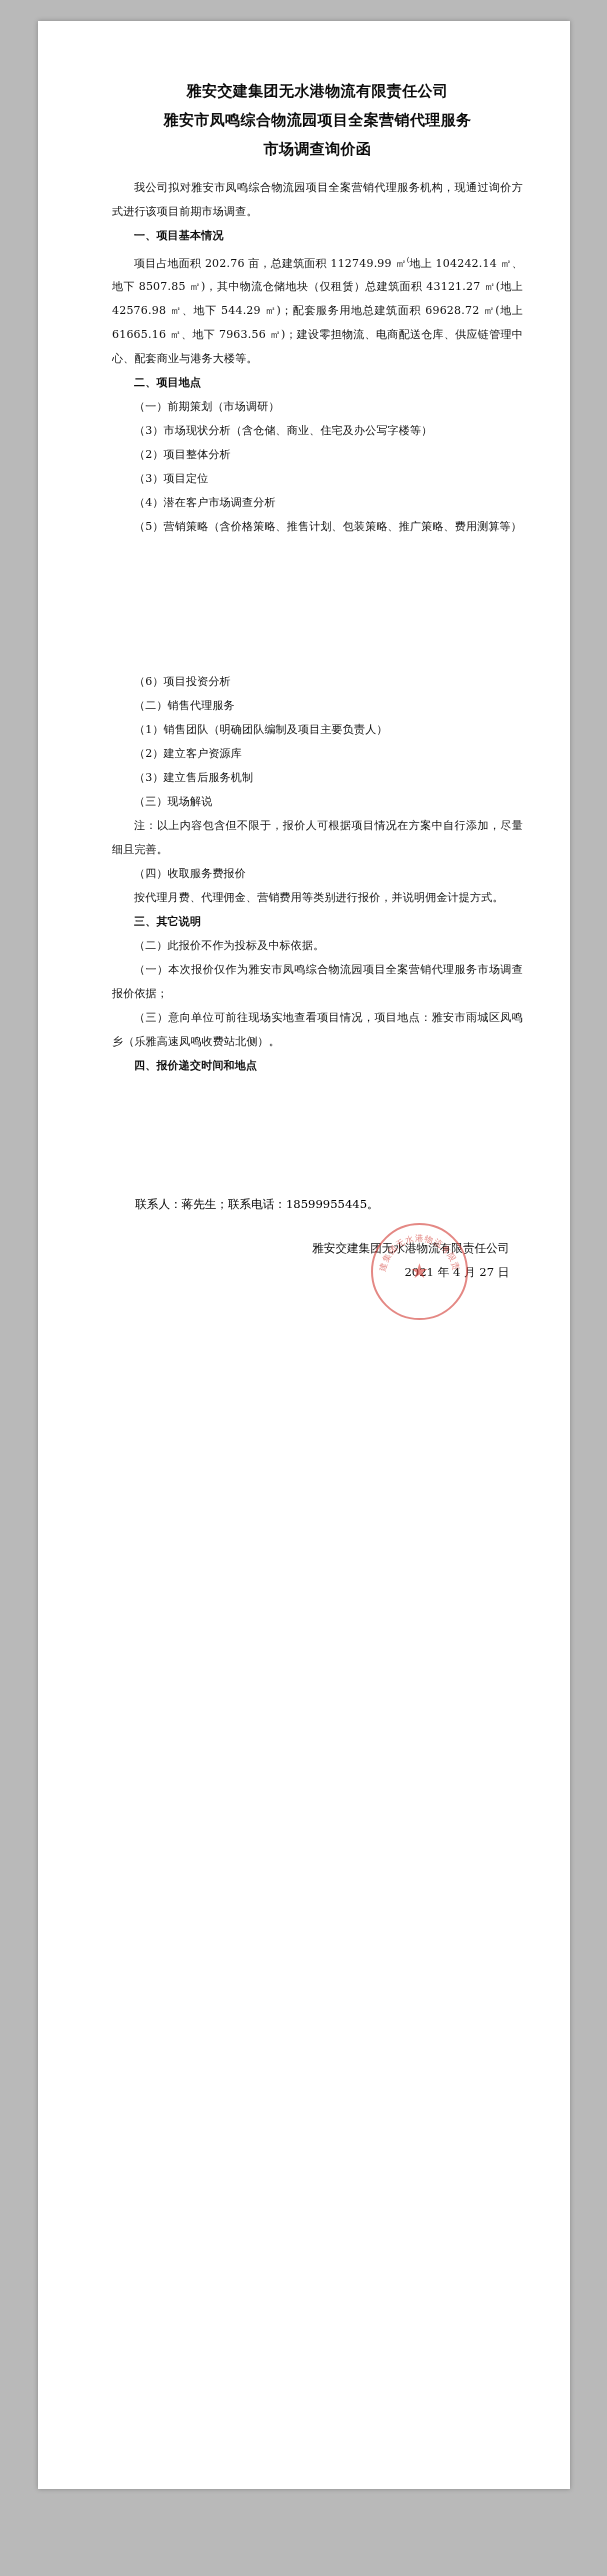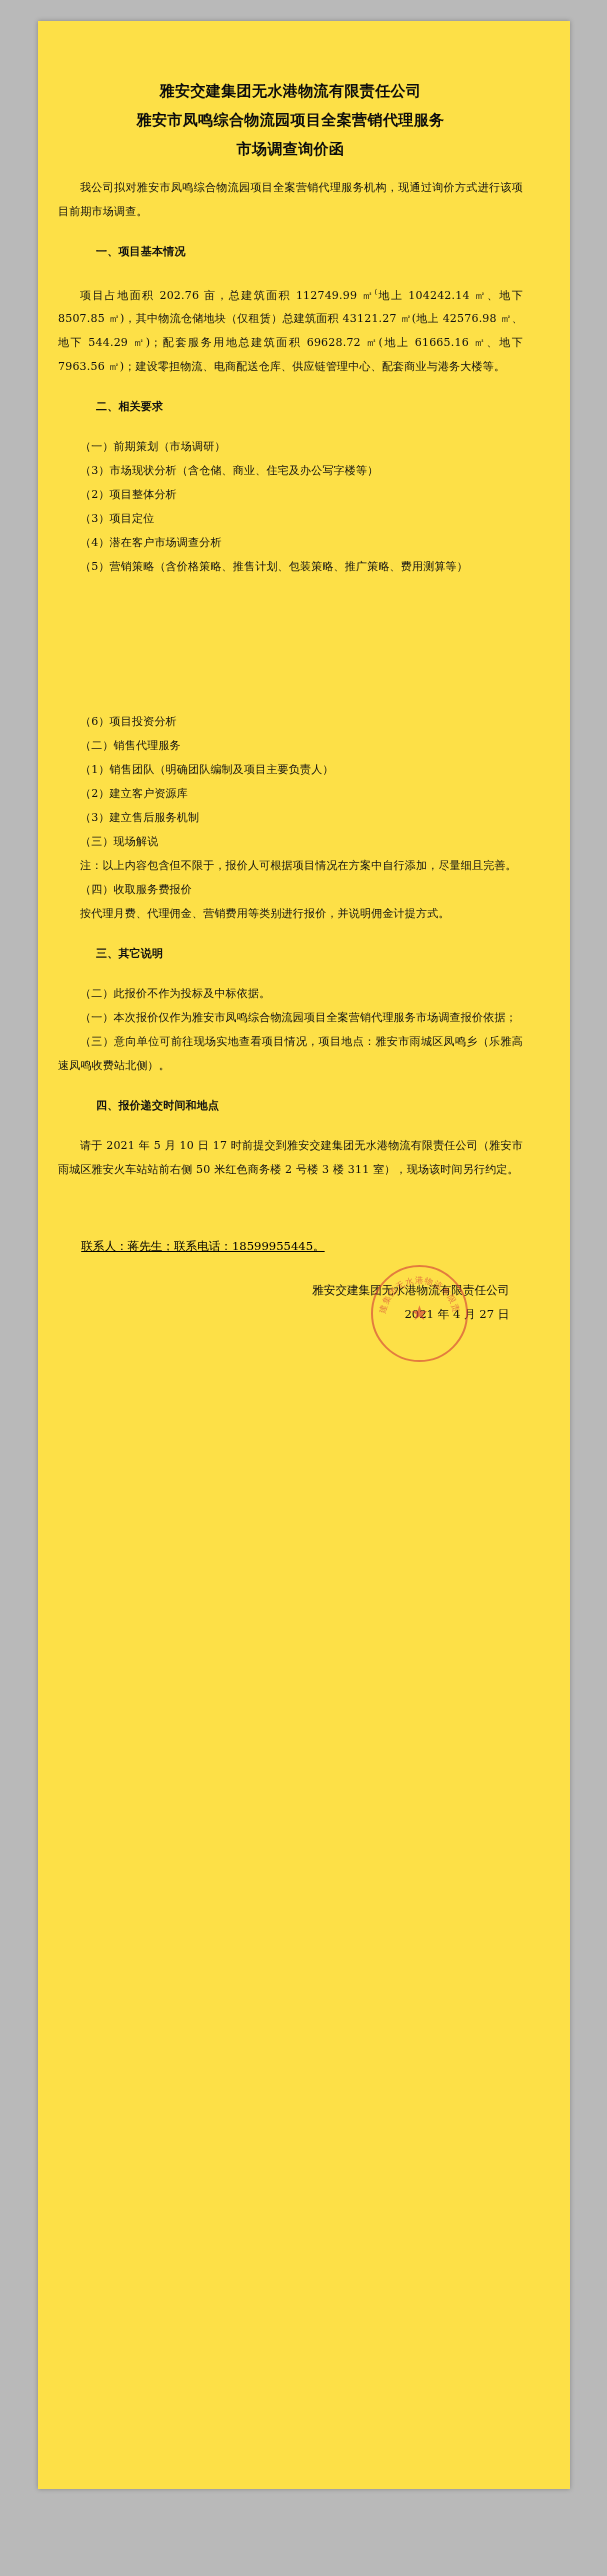--- a/index.html
+++ b/index.html
@@ -11,23 +11,23 @@
     width: 608px;
     height: 2576px;
     font-family: "DejaVu Serif", "Liberation Serif", serif;
   }
   .page {
     position: absolute;
     left: 38px;
     top: 21px;
     width: 532px;
     height: 2468px;
-    background: #fde047;
+    background: #ffffff;
     box-sizing: border-box;
-    padding: 42px 47px 30px 20px;
+    padding: 42px 47px 30px 74px;
     overflow: hidden;
   }
   .title-block {
     text-align: center;
     margin-top: 13.7px;
   }
   .title-line {
     font-size: 15px;
     font-weight: bold;
     letter-spacing: 0.4px;
@@ -41,33 +41,32 @@
     color: #111111;
     text-align: justify;
     text-justify: inter-ideograph;
     letter-spacing: 0.2px;
   }
   p.para {
     margin: 0;
     text-indent: 2em;
   }
   p.heading {
-    margin: 16px;
+    margin: 0;
     text-indent: 2em;
     font-weight: bold;
   }
   .spacer-top {
     height: 12px;
   }
   .gap-block {
     height: 131px;
   }
   .contact {
-    margin-top: 52px;
-    text-decoration: underline;
+    margin-top: 114px;
   }
   .contact p {
     margin: 0;
     text-indent: 2em;
     font-size: 11.6px;
     line-height: 24px;
   }
   .signature {
     margin-top: 20px;
     text-align: right;
@@ -139,21 +138,21 @@
     <div class="title-line">雅安市凤鸣综合物流园项目全案营销代理服务</div>
     <div class="title-line">市场调查询价函</div>
   </div>
 
   <div class="spacer-top"></div>
 
   <div class="body-text">
     <p class="para">我公司拟对雅安市凤鸣综合物流园项目全案营销代理服务机构，现通过询价方式进行该项目前期市场调查。</p>
     <p class="heading">一、项目基本情况</p>
     <p class="para">项目占地面积 202.76 亩，总建筑面积 112749.99 ㎡<sup>(</sup>地上 104242.14 ㎡、地下 8507.85 ㎡)，其中物流仓储地块（仅租赁）总建筑面积 43121.27 ㎡(地上 42576.98 ㎡、地下 544.29 ㎡)；配套服务用地总建筑面积 69628.72 ㎡(地上 61665.16 ㎡、地下 7963.56 ㎡)；建设零担物流、电商配送仓库、供应链管理中心、配套商业与港务大楼等。</p>
-    <p class="heading">二、相关要求</p>
+    <p class="heading">二、项目地点</p>
     <p class="para">（一）前期策划（市场调研）</p>
     <p class="para">（3）市场现状分析（含仓储、商业、住宅及办公写字楼等）</p>
     <p class="para">（2）项目整体分析</p>
     <p class="para">（3）项目定位</p>
     <p class="para">（4）潜在客户市场调查分析</p>
     <p class="para">（5）营销策略（含价格策略、推售计划、包装策略、推广策略、费用测算等）</p>
   </div>
 
   <div class="gap-block"></div>
 
@@ -165,21 +164,20 @@
     <p class="para">（3）建立售后服务机制</p>
     <p class="para">（三）现场解说</p>
     <p class="para">注：以上内容包含但不限于，报价人可根据项目情况在方案中自行添加，尽量细且完善。</p>
     <p class="para">（四）收取服务费报价</p>
     <p class="para">按代理月费、代理佣金、营销费用等类别进行报价，并说明佣金计提方式。</p>
     <p class="heading">三、其它说明</p>
     <p class="para">（二）此报价不作为投标及中标依据。</p>
     <p class="para">（一）本次报价仅作为雅安市凤鸣综合物流园项目全案营销代理服务市场调查报价依据；</p>
     <p class="para">（三）意向单位可前往现场实地查看项目情况，项目地点：雅安市雨城区凤鸣乡（乐雅高速凤鸣收费站北侧）。</p>
     <p class="heading">四、报价递交时间和地点</p>
-    <p class="para">请于 2021 年 5 月 10 日 17 时前提交到雅安交建集团无水港物流有限责任公司（雅安市雨城区雅安火车站站前右侧 50 米红色商务楼 2 号楼 3 楼 311 室），现场该时间另行约定。</p>
   </div>
 
   <div class="contact">
     <p>联系人：蒋先生；联系电话：18599955445。</p>
   </div>
 
   <div class="signature">
     <p>雅安交建集团无水港物流有限责任公司</p>
     <p>2021 年 4 月 27 日</p>
     <div class="stamp">

